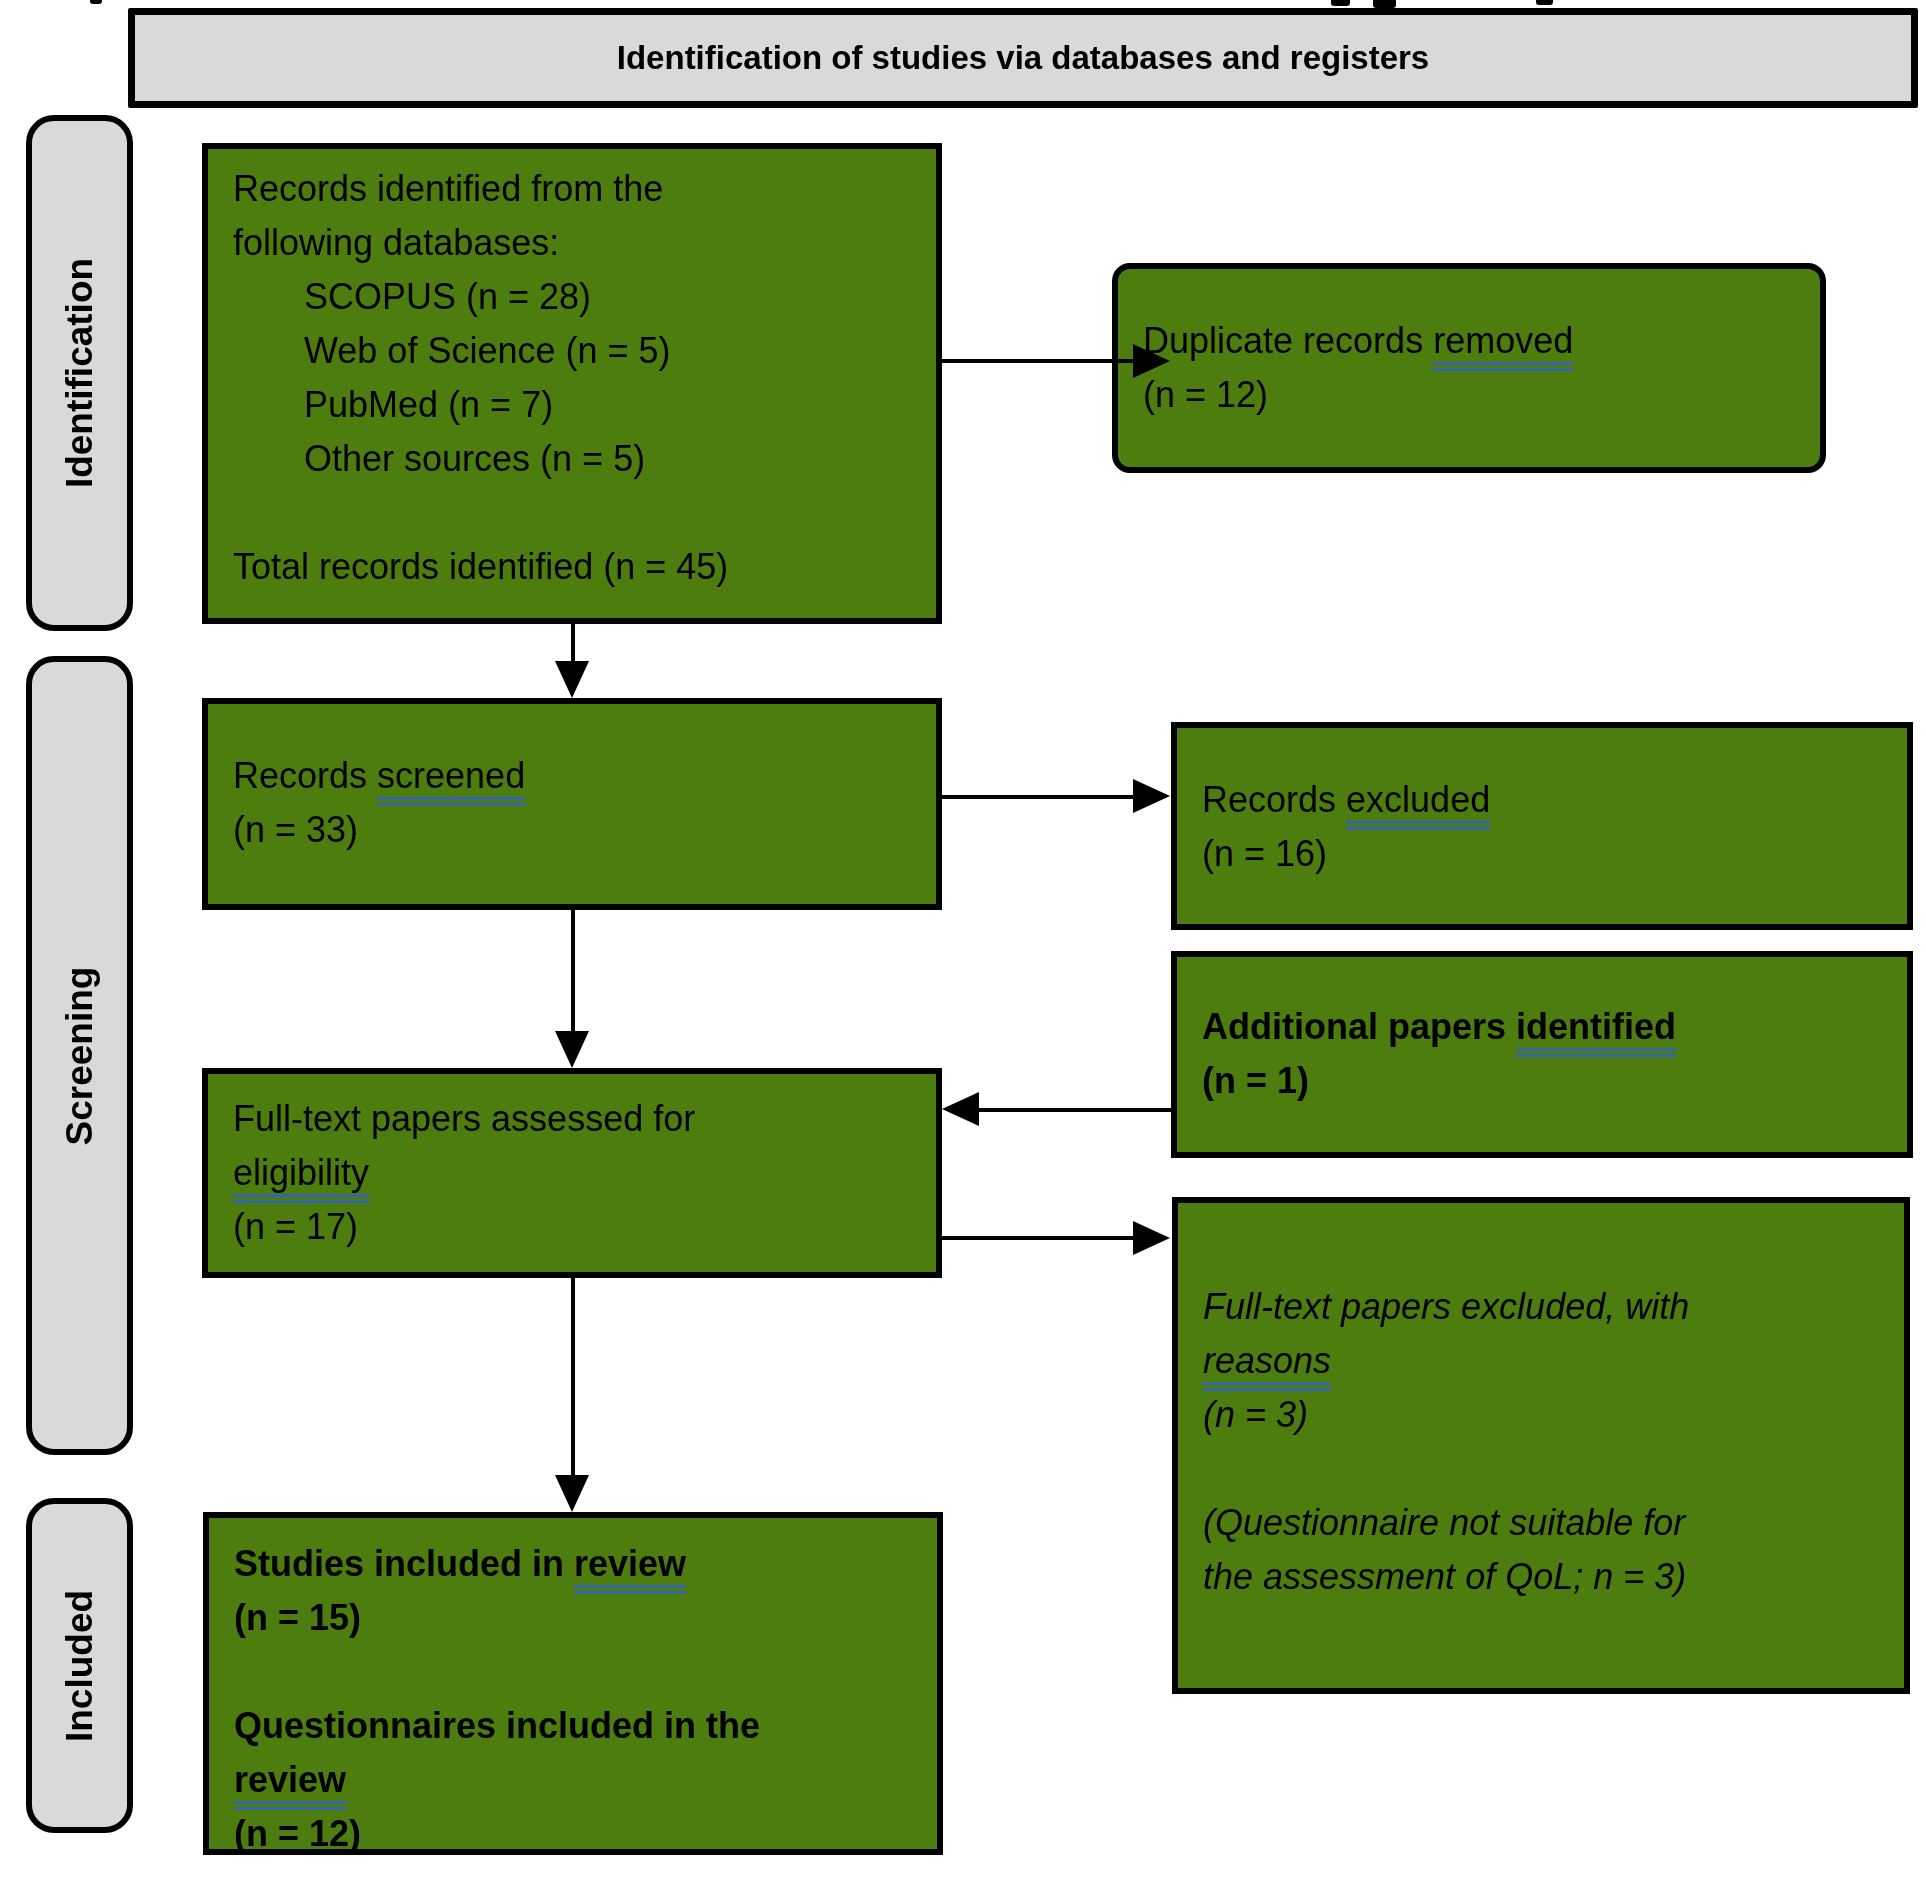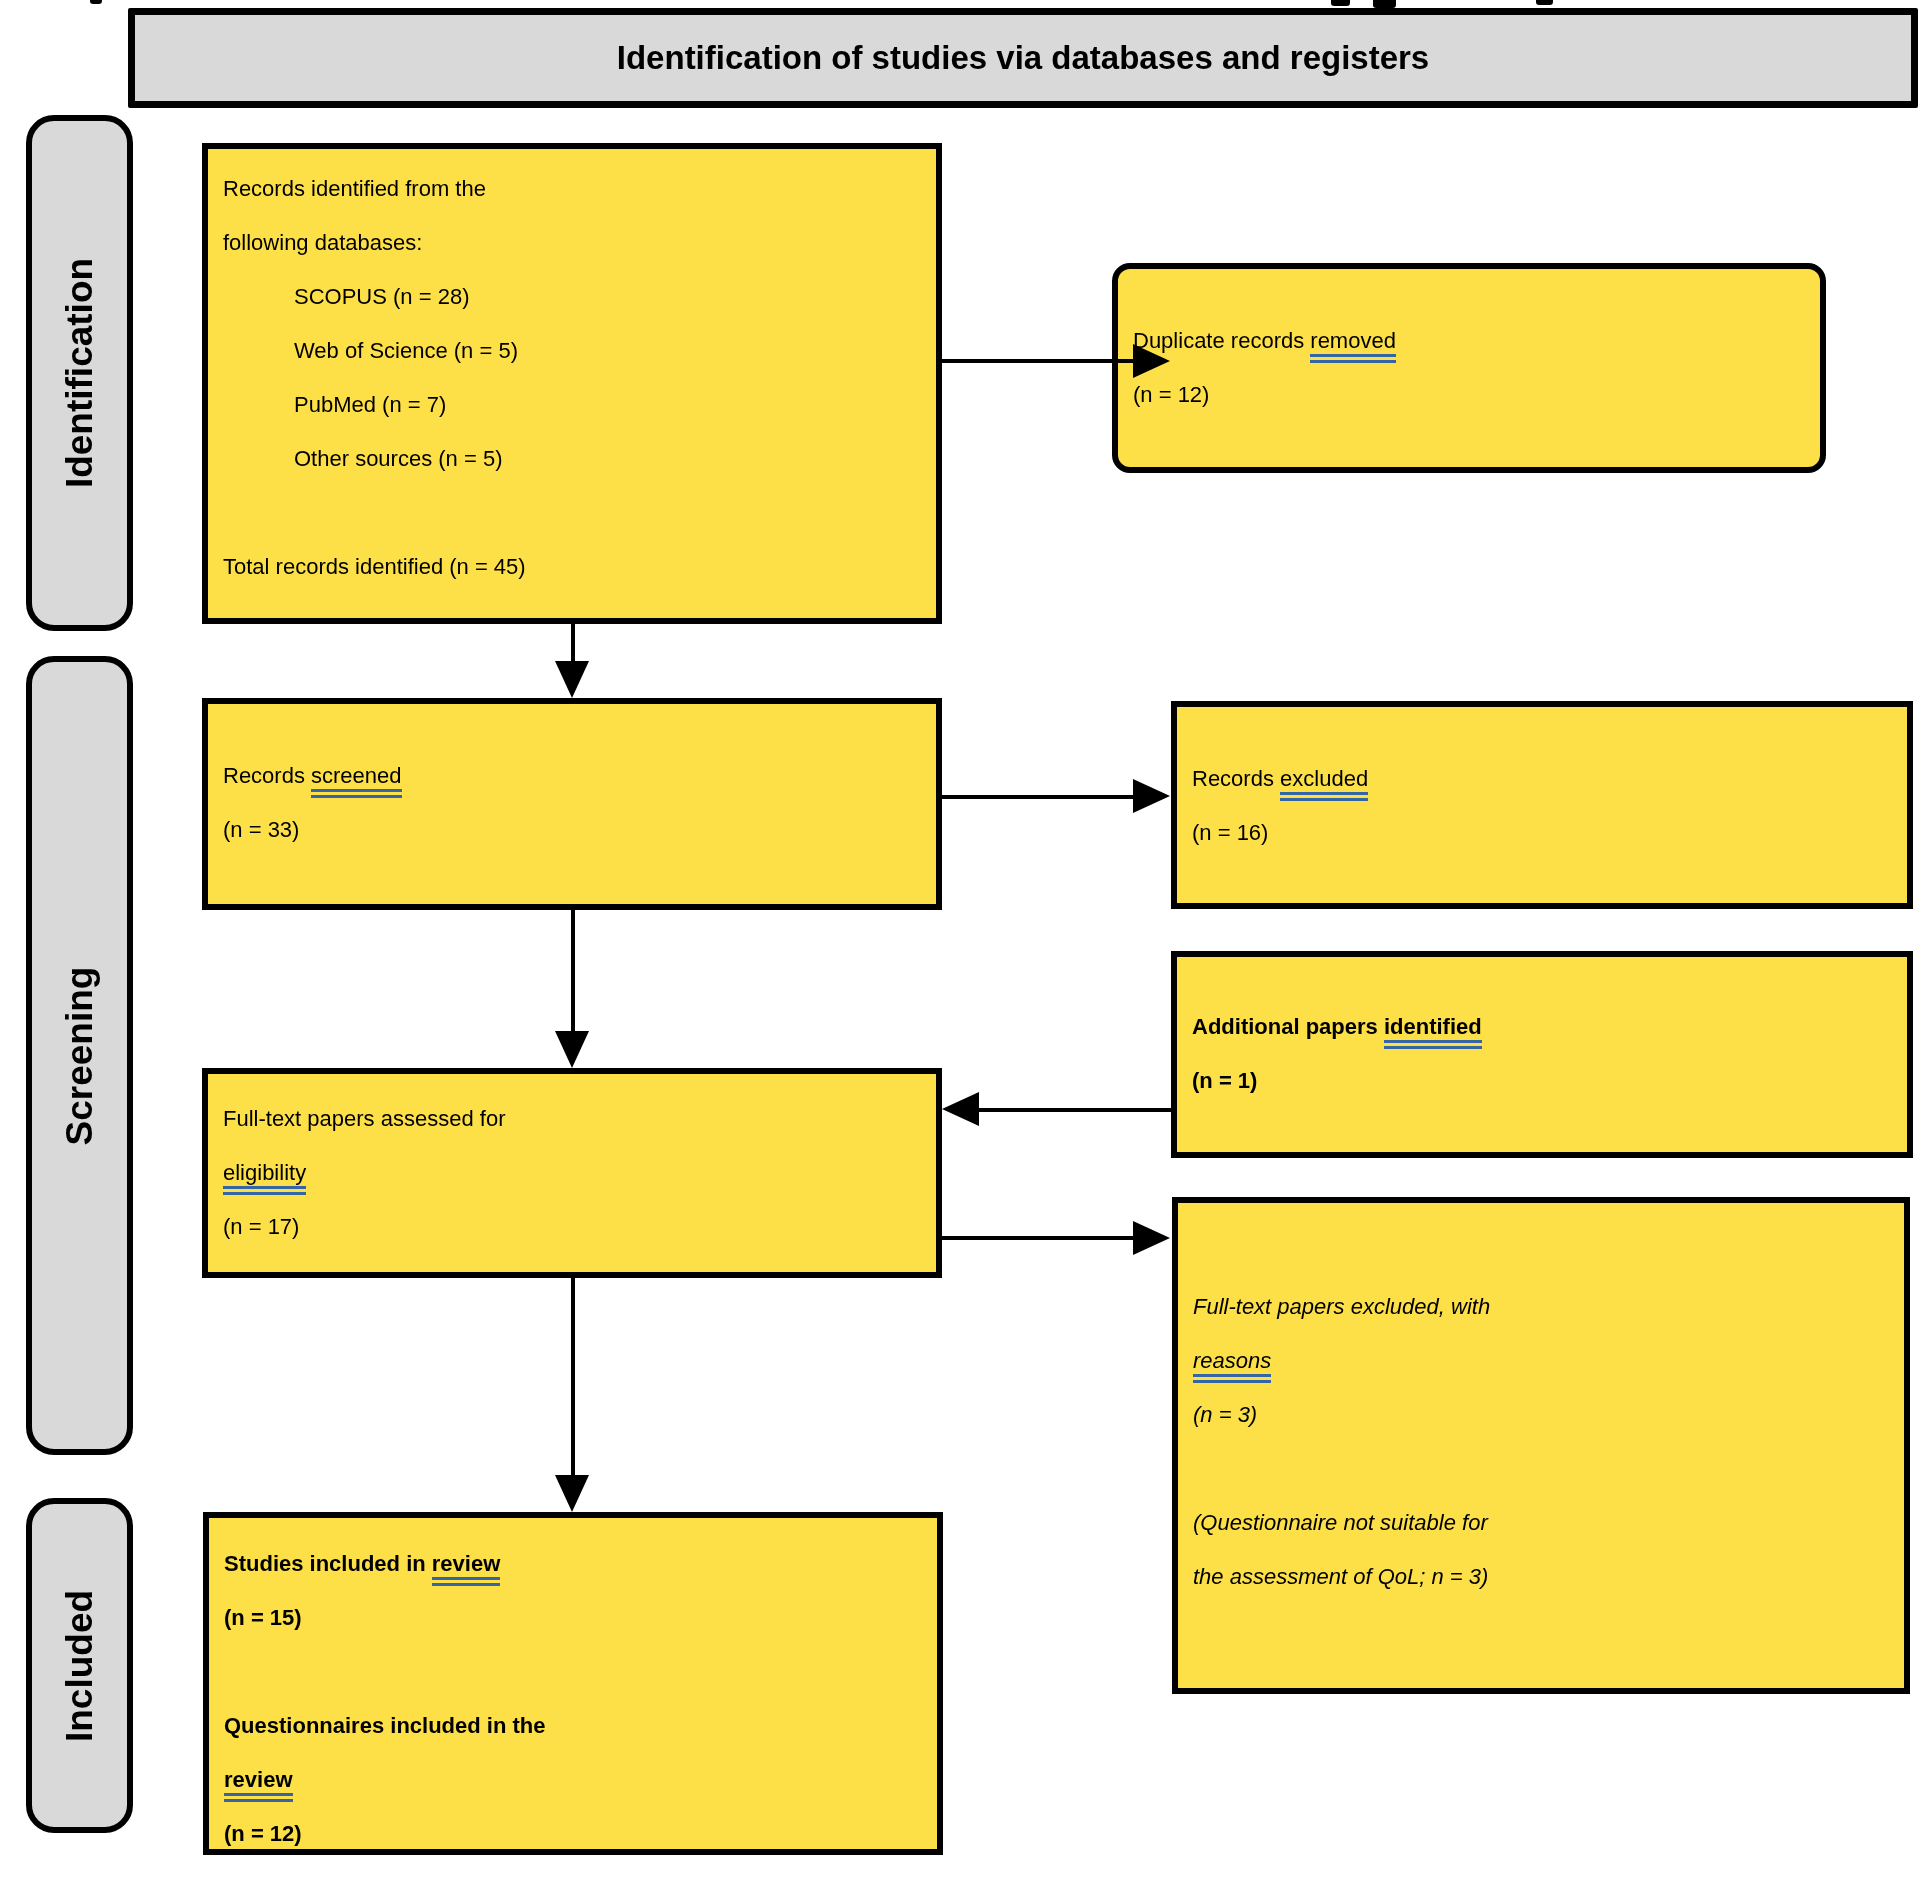--- a/index.html
+++ b/index.html
@@ -29,25 +29,25 @@
     box-sizing:border-box;
   }
   .stage-label .vtext{
     position:absolute;top:50%;left:50%;
     transform:translate(-50%,-50%) rotate(-90deg);
     font-weight:bold;font-size:37px;white-space:nowrap;
   }
   
   .fbox{
     position:absolute;
-    background:#fde047;
+    background:#4d7c0f;
     border:6.4px solid #000;
     box-sizing:border-box;
-    font-size:22px;line-height:54px;
-    padding-left:15px;padding-right:6.4px;
+    font-size:36px;line-height:54px;
+    padding-left:25px;padding-right:6.4px;
   }
   .fbox .line{height:54px;white-space:nowrap;}
   .fbox .line.indent{padding-left:71px;}
   .fbox .u{border-bottom:9.6px double #3465A4;padding-bottom:0.6px;}
   
   .hline{position:absolute;height:3.8px;background:#000;}
   .vline{position:absolute;width:3.8px;background:#000;}
   .head-right{position:absolute;width:0;height:0;
     border-top:17.3px solid transparent;border-bottom:17.3px solid transparent;
     border-left:37px solid #000;}
@@ -98,21 +98,21 @@
   <div class="fbox" style="left:1112px;top:263px;width:714px;height:210px;padding-top:45px;border-radius:18px;">
       <div class="line"><span>Duplicate records </span><span class="u">removed</span></div>
       <div class="line"><span>(n = 12)</span></div>
     </div>
 
   <div class="fbox" style="left:202px;top:698px;width:740px;height:212px;padding-top:45px;">
       <div class="line"><span>Records </span><span class="u">screened</span></div>
       <div class="line"><span>(n = 33)</span></div>
     </div>
 
-  <div class="fbox" style="left:1171px;top:701px;width:742px;height:208px;padding-top:45px;">
+  <div class="fbox" style="left:1171px;top:722px;width:742px;height:208px;padding-top:45px;">
       <div class="line"><span>Records </span><span class="u">excluded</span></div>
       <div class="line"><span>(n = 16)</span></div>
     </div>
 
   <div class="fbox" style="left:1171px;top:951px;width:742px;height:207px;padding-top:43px;font-weight:bold;">
       <div class="line"><span>Additional papers </span><span class="u">identified</span></div>
       <div class="line"><span>(n = 1)</span></div>
     </div>
 
   <div class="fbox" style="left:202px;top:1068px;width:740px;height:210px;padding-top:18px;">

